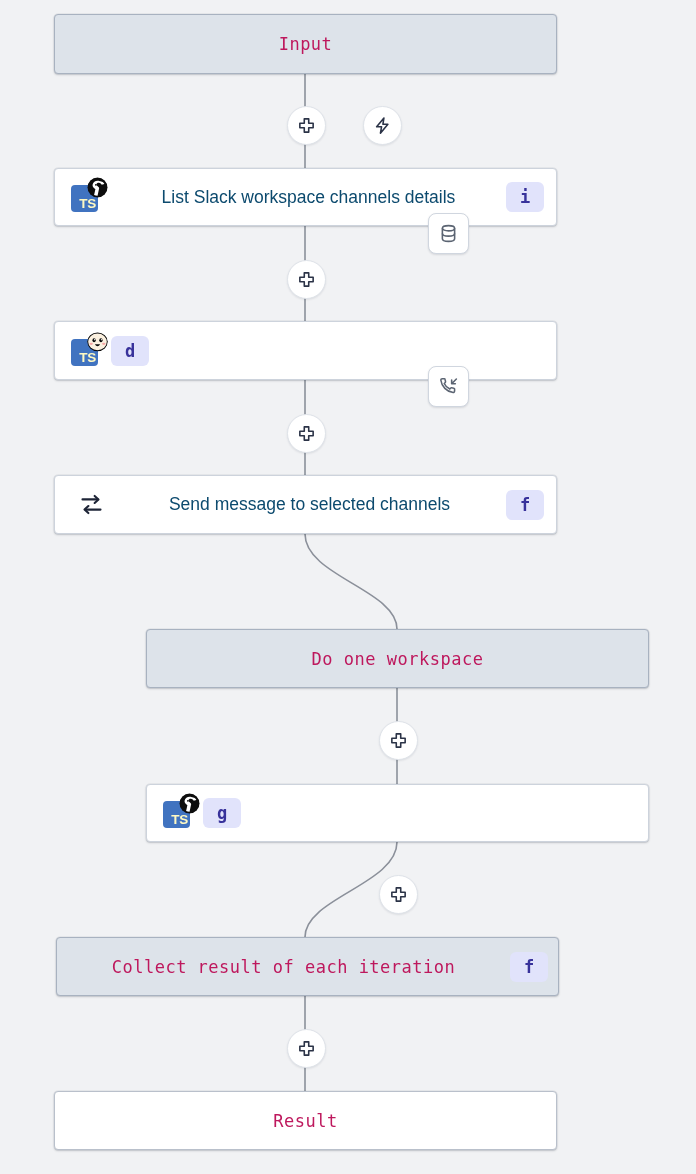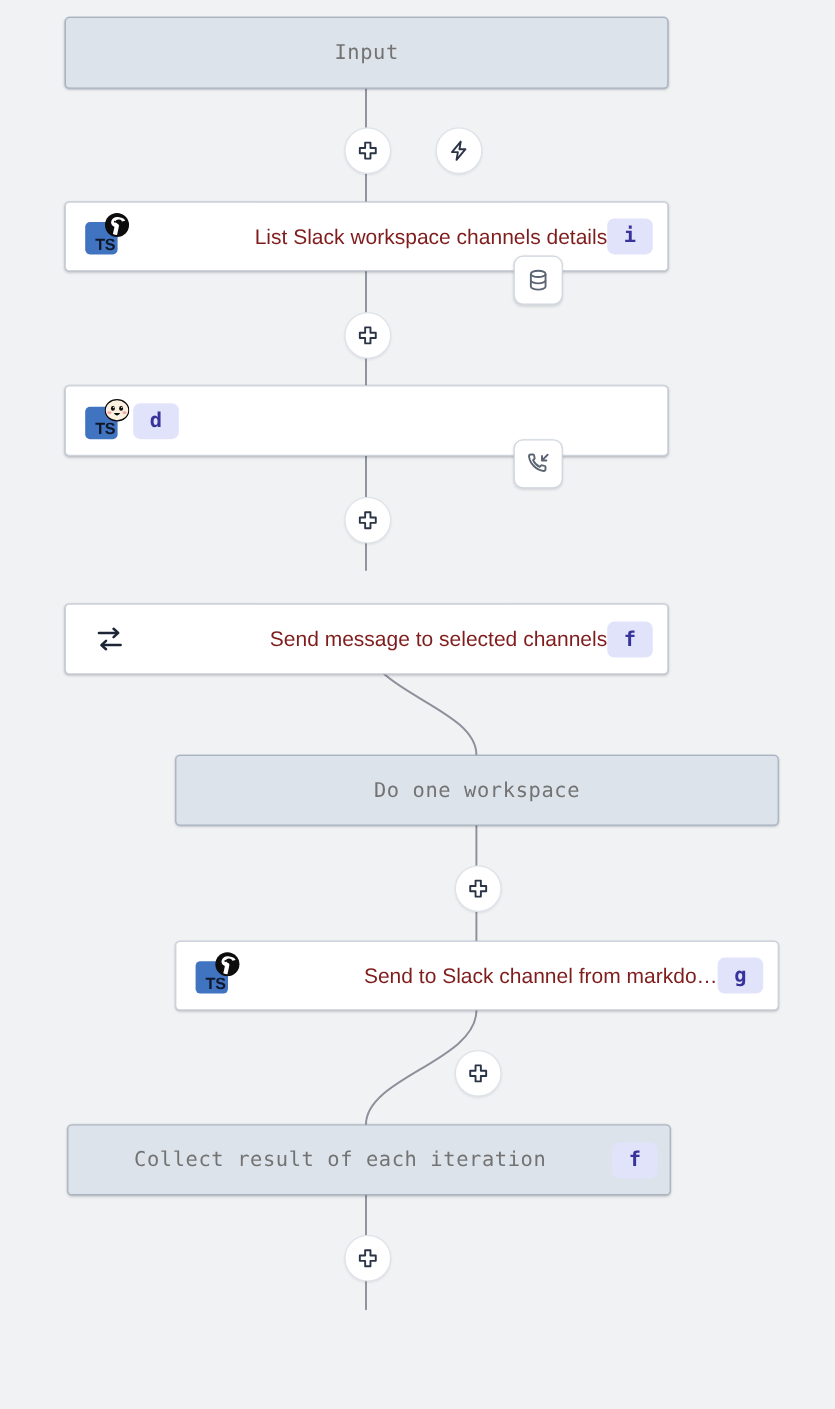--- a/index.html
+++ b/index.html
@@ -53,29 +53,29 @@
     border: 1px solid #cdd3dc;
   }
 
   
   .mono-label {
     flex: 1;
     text-align: center;
     font-family: "DejaVu Sans Mono", monospace;
     font-size: 17px;
     letter-spacing: 0.5px;
-    color: #737373;
+    color: #be185d;
     white-space: nowrap;
   }
   .sans-label {
     flex: 1;
-    text-align: right;
+    text-align: center;
     font-family: "Liberation Sans", sans-serif;
     font-size: 17.5px;
-    color: #7f1d1d;
+    color: #0c4a6e;
     white-space: nowrap;
     overflow: hidden;
     text-overflow: ellipsis;
   }
 
   
   .letter-badge {
     flex: none;
     width: 38px;
     height: 30px;
@@ -104,21 +104,21 @@
     justify-content: center;
   }
   .ts-square {
     position: absolute;
     left: 4px;
     top: 10px;
     width: 27px;
     height: 27px;
     border-radius: 4px;
     background: #4073c0;
-    color: #0f172a;
+    color: #fef9c3;
     font-family: "Liberation Sans", sans-serif;
     font-weight: bold;
     font-size: 13.5px;
     letter-spacing: -0.3px;
     display: flex;
     align-items: flex-end;
     justify-content: flex-end;
     padding: 0 2px 1px 0;
     box-sizing: border-box;
   }
@@ -265,21 +265,21 @@
       </g>
     </svg>
   </div>
 
   <div class="conn-btn" style="left:287px; top:414px;">
     <svg width="19" height="19" viewBox="0 0 24 24">
       <path d="M9.2 3.6h5.6v5.6h5.6v5.6h-5.6v5.6H9.2v-5.6H3.6V9.2h5.6z" fill="none" stroke="#2b3347" stroke-width="2" stroke-linejoin="round"></path>
     </svg>
   </div>
 
-  <div class="node fill-white-soft" style="left:54px; top:475px; width:503px; height:59px;margin-top:28px;">
+  <div class="node fill-white-soft" style="left:54px; top:475px; width:503px; height:59px;">
     <span class="loop-icon">
       <svg width="27" height="27" viewBox="0 0 24 24">
         <g fill="none" stroke="#1e2537" stroke-width="1.9" stroke-linecap="round" stroke-linejoin="round">
           <path d="M4 7.5h13.5"></path>
             <path d="M14.8 4.4 18.2 7.5 14.8 10.6"></path>
           <path d="M20 16.5H6.5"></path>
             <path d="M9.2 13.4 5.8 16.5 9.2 19.6"></path>
         </g>
       </svg>
     </span>
@@ -301,35 +301,37 @@
     <span class="icon-slot">
       <span class="ts-square">TS</span>
       <span class="rt-badge">
         <svg viewBox="0 0 32 32" width="21" height="21">
           <circle cx="16" cy="16" r="15.3" fill="#0d0d0d"></circle>
           <path d="M18.6 6.1c-4.9-1.1-9.2 1.4-10 5.4-.5 2.6.6 4.6 3.3 6.3l.2.1c.5.3.7.6.6 1l-1.9 8.6c1.6.8 3.4 1.2 5.3 1.2l2.4-11.5c.2-1.1-.4-2-1.9-2.9l-.2-.1c-1.8-1.1-2.3-1.9-2.1-3 .3-1.6 2.3-2.7 4.8-2.2 1.9.4 3 1.4 3.2 2.7l4.2-1.1c-.9-2.3-3.3-4-7.9-4.5z" fill="#ffffff"></path>
           <circle cx="13.4" cy="12" r="1.25" fill="#0d0d0d"></circle>
         </svg>
       </span>
     </span>
-    <span class="sans-label">Send to Slack channel from markdo…</span>
     <span class="letter-badge">g</span>
   </div>
 
   <div class="conn-btn" style="left:379px; top:875px;">
     <svg width="19" height="19" viewBox="0 0 24 24">
       <path d="M9.2 3.6h5.6v5.6h5.6v5.6h-5.6v5.6H9.2v-5.6H3.6V9.2h5.6z" fill="none" stroke="#2b3347" stroke-width="2" stroke-linejoin="round"></path>
     </svg>
   </div>
 
   <div class="node fill-blue" style="left:56px; top:937px; width:503px; height:59px;">
     <span class="mono-label">Collect result of each iteration</span>
     <span class="letter-badge inset">f</span>
   </div>
 
   <div class="conn-btn" style="left:287px; top:1029px;">
     <svg width="19" height="19" viewBox="0 0 24 24">
       <path d="M9.2 3.6h5.6v5.6h5.6v5.6h-5.6v5.6H9.2v-5.6H3.6V9.2h5.6z" fill="none" stroke="#2b3347" stroke-width="2" stroke-linejoin="round"></path>
     </svg>
   </div>
 
+  <div class="node fill-white" style="left:54px; top:1091px; width:503px; height:59px;">
+    <span class="mono-label">Result</span>
+  </div>
 
 </div>
 
 </body></html>

